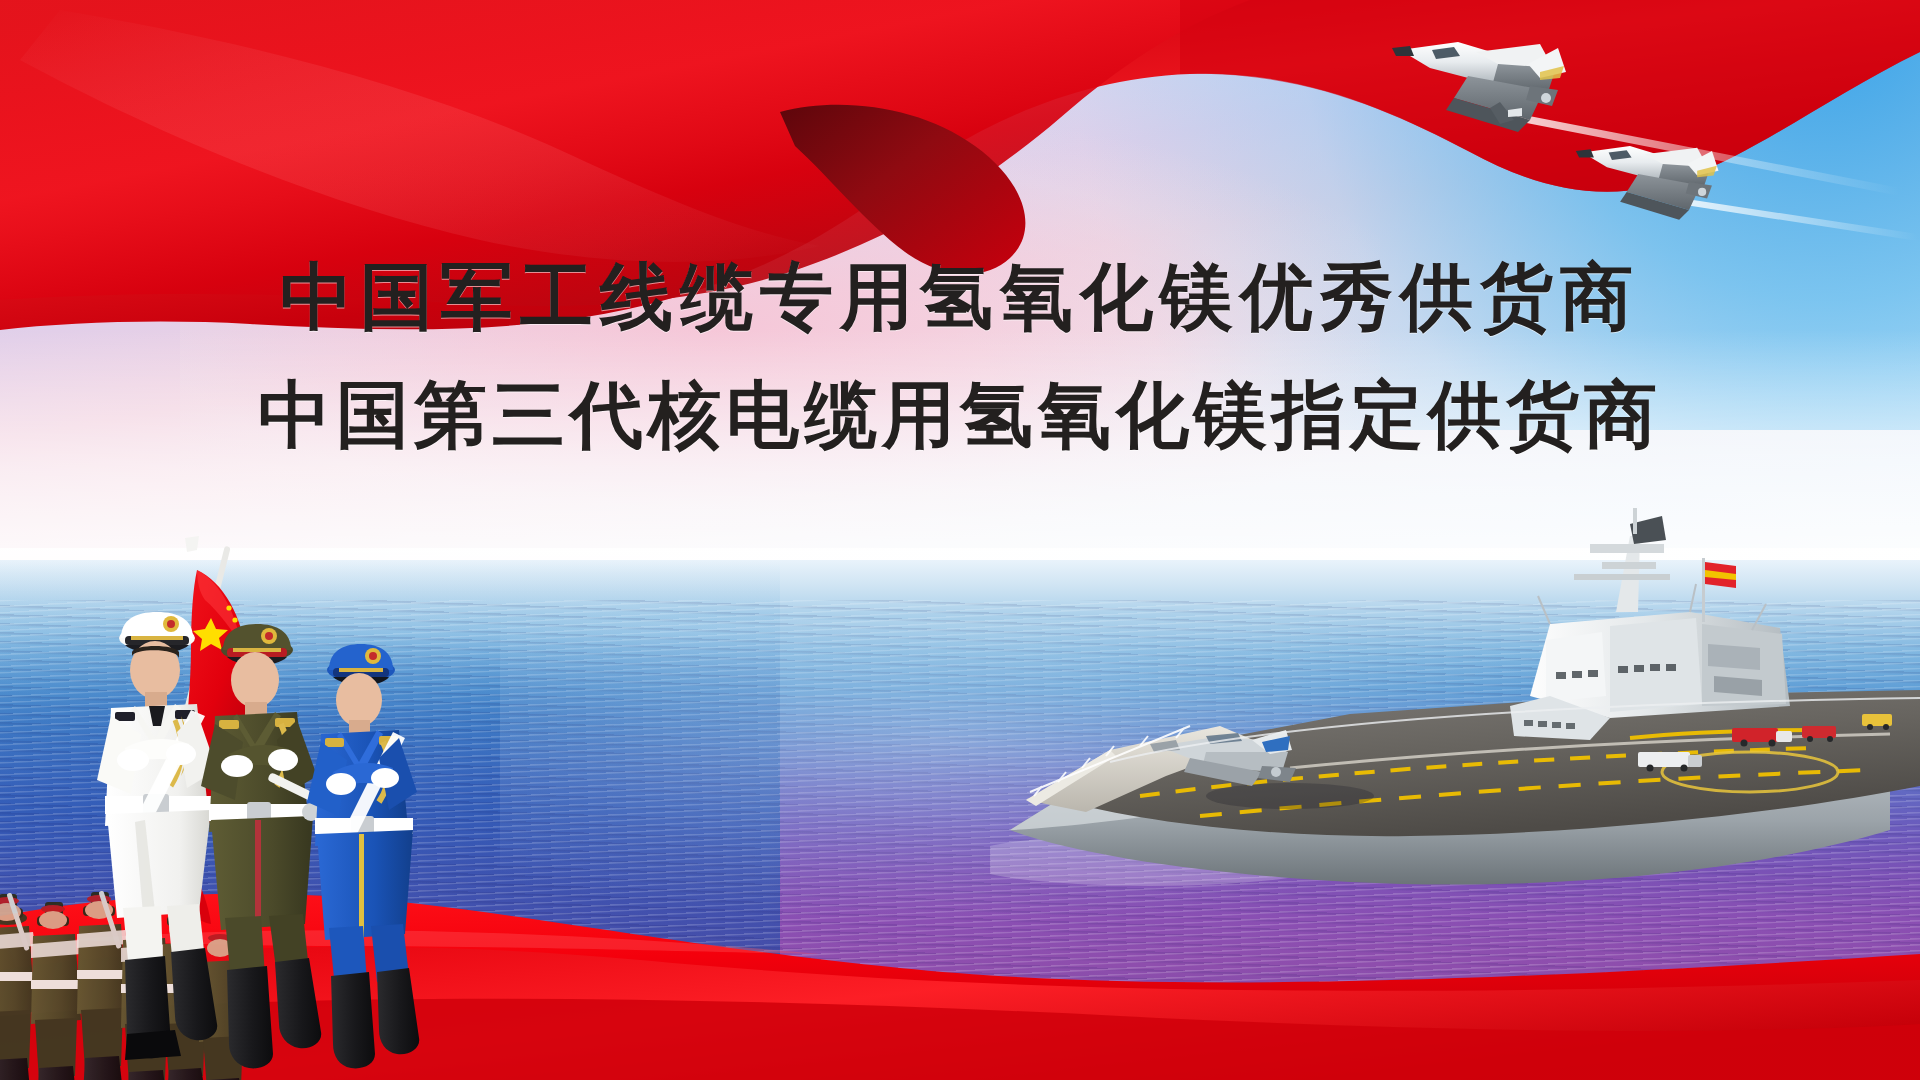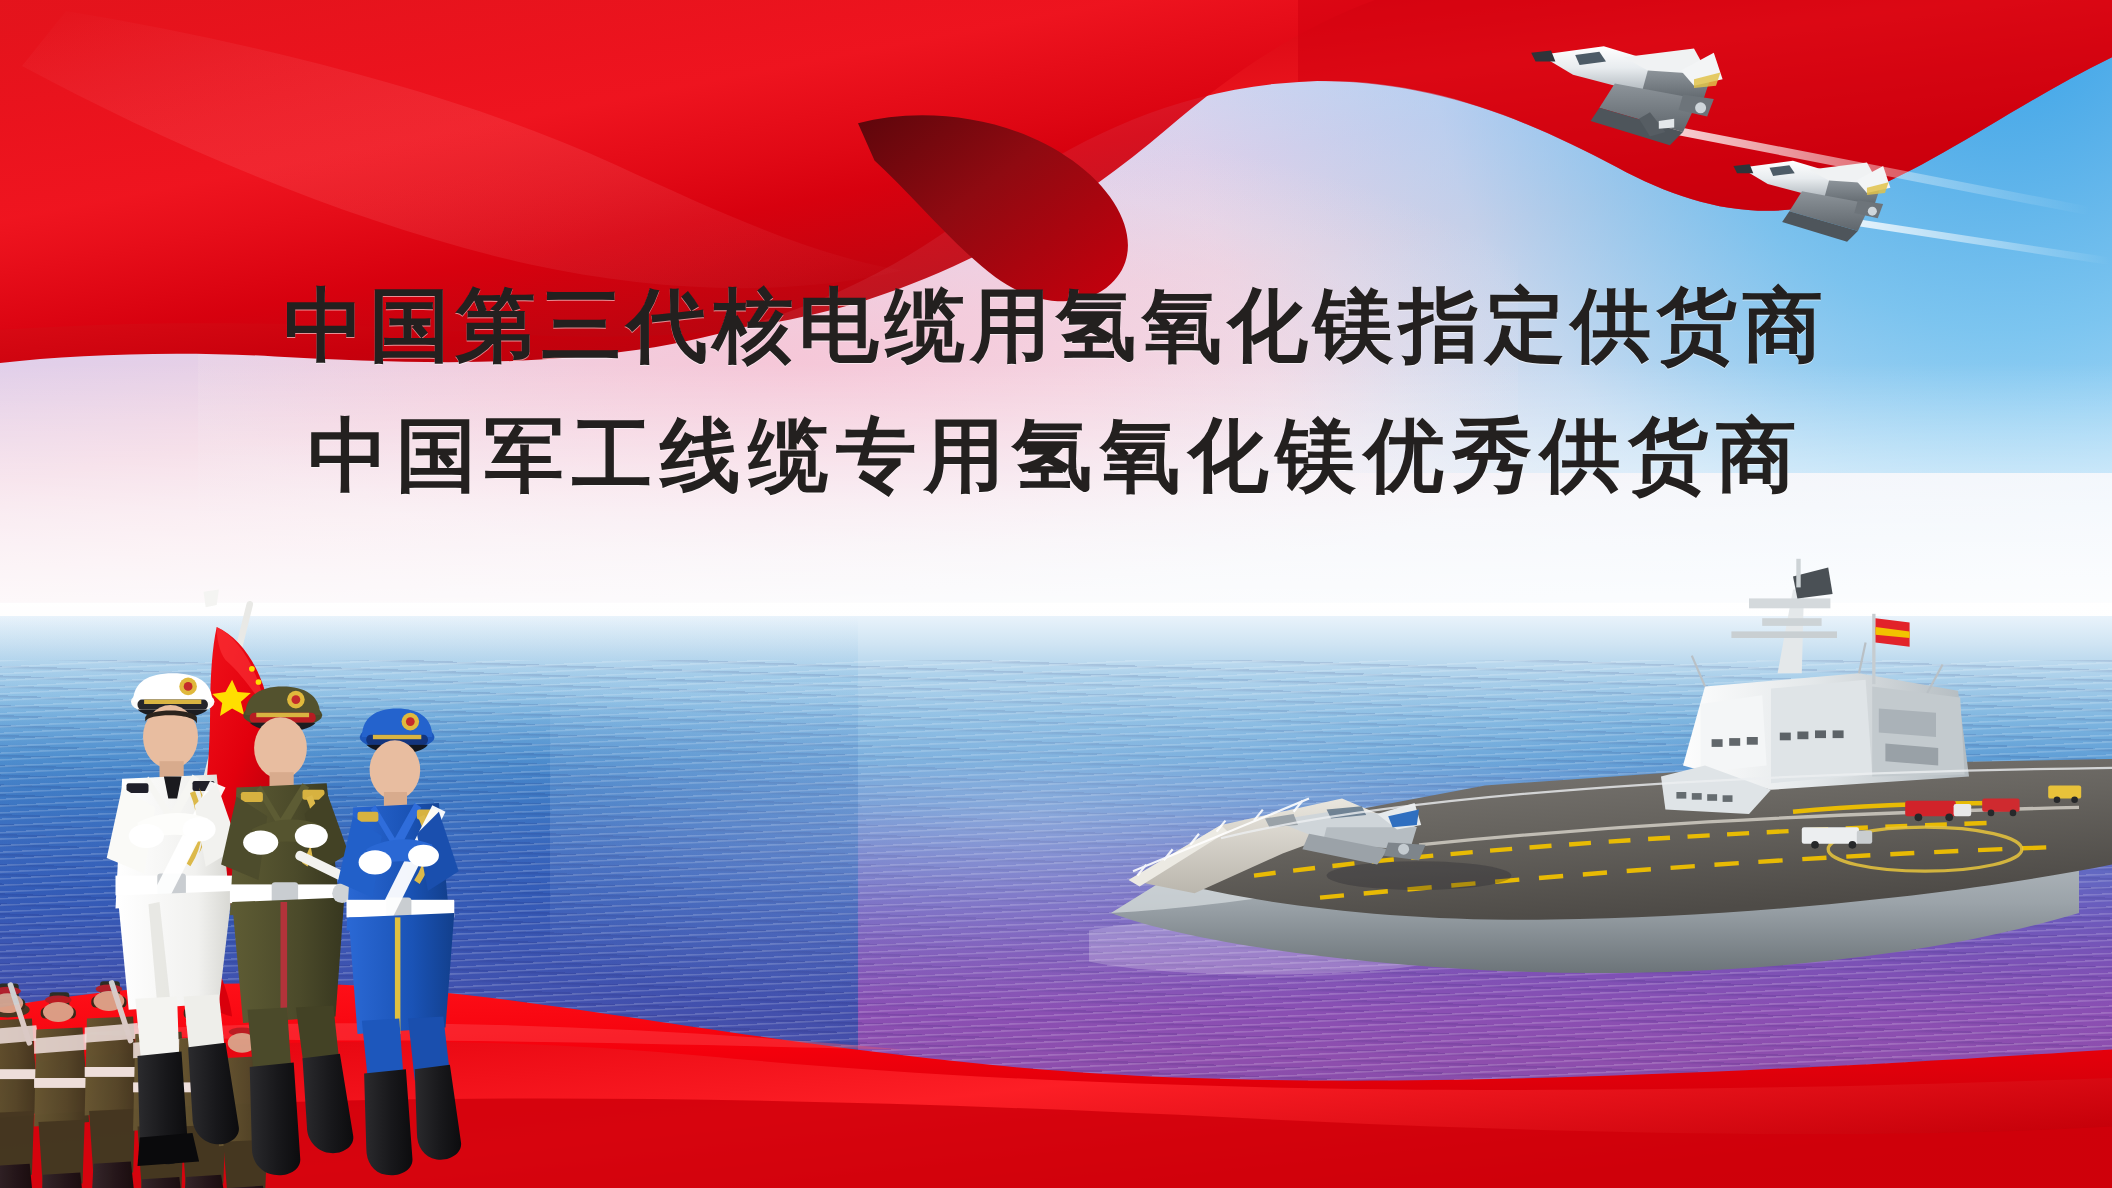--- a/index.html
+++ b/index.html
@@ -680,17 +680,17 @@
     </defs>
     <path d="M0,96 C140,70 280,68 420,84 C560,100 700,128 900,148
              C1120,170 1400,168 1920,134 L1920,260 L0,260 Z" fill="url(#rbA)"></path>
     <path d="M0,150 C200,122 420,120 640,140 C900,164 1260,184 1920,160
              L1920,260 L0,260 Z" fill="url(#rbB)" opacity="0.92"></path>
     <path d="M0,196 C320,170 720,176 1120,196 C1440,212 1720,216 1920,204 L1920,260 L0,260 Z" fill="#d0000a" opacity="0.85"></path>
     <path d="M60,120 C300,102 560,110 820,134 C700,132 520,126 340,126 C230,126 140,122 60,120 Z" fill="#ff5a5f" opacity="0.35"></path>
   </svg>
 
   <div class="titles">
+    <div class="title-line l2">中国军工线缆专用氢氧化镁优秀供货商</div>
     <div class="title-line l1">中国第三代核电缆用氢氧化镁指定供货商</div>
-    <div class="title-line l2">中国军工线缆专用氢氧化镁优秀供货商</div>
   </div>
 
 </div>
 
 </body></html>

